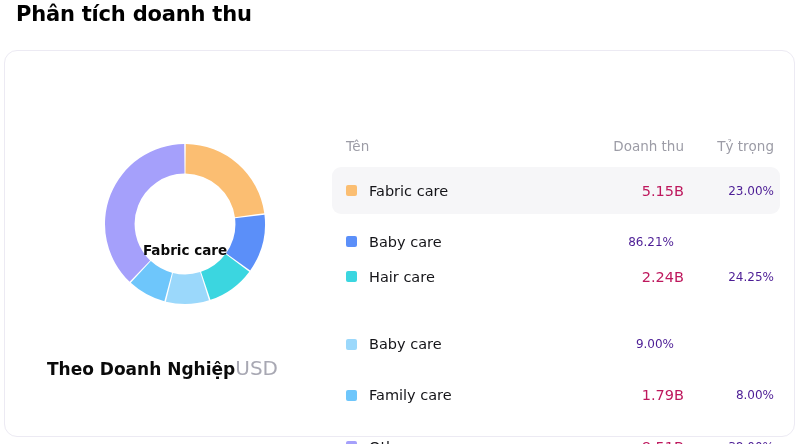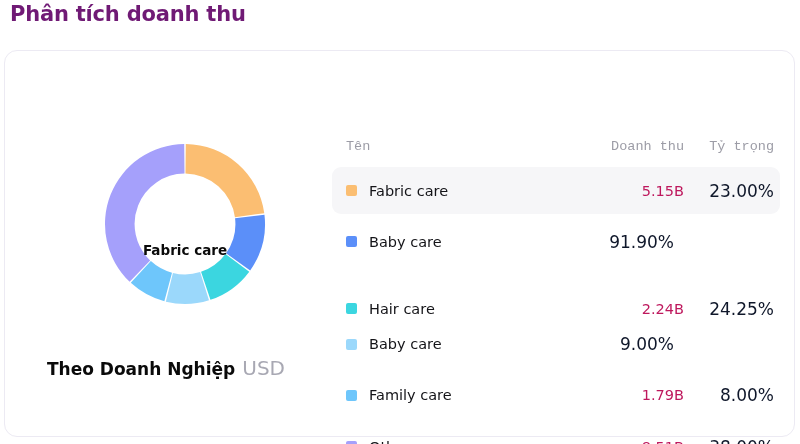--- a/index.html
+++ b/index.html
@@ -10,25 +10,25 @@
     width: 800px;
     height: 444px;
     background: #ffffff;
     font-family: "DejaVu Sans", "Liberation Sans", sans-serif;
     -webkit-font-smoothing: antialiased;
     overflow: hidden;
   }
 
   .page-title {
     position: absolute;
-    left: 10px;
+    left: 16px;
     top: 2px;
     font-size: 21px;
     font-weight: bold;
-    color: #701a75;
+    color: #000000;
     letter-spacing: -0.2px;
     white-space: nowrap;
   }
 
   .card {
     position: absolute;
     left: 4px;
     top: 50px;
     width: 791px;
     height: 387px;
@@ -68,21 +68,20 @@
     word-break: break-all;
     pointer-events: none;
   }
 
   .chart-footer {
     position: absolute;
     left: 42px;
     top: 305px;
     display: flex;
     align-items: baseline;
-    gap: 7px;
   }
   .chart-footer-title {
     font-size: 17px;
     font-weight: bold;
     color: #0a0a0a;
     white-space: nowrap;
   }
   .chart-footer-unit {
     font-size: 20px;
     color: #a8a8b3;
@@ -128,22 +127,22 @@
   .c-rev {
     flex: 0 0 100px;
     text-align: right;
     font-size: 14.5px;
     color: #be185d;
     white-space: nowrap;
   }
   .c-share {
     flex: 0 0 90px;
     text-align: right;
-    font-size: 17px;
-    color: #0f172a;
+    font-size: 12px;
+    color: #4c1d95;
     white-space: nowrap;
   }
 
   .trow.header .c-name,
   .trow.header .c-rev,
   .trow.header .c-share {
     font-size: 13.5px;
     color: #9c9ca6;
   }
 
@@ -181,43 +180,43 @@
 
     <div class="chart-footer">
       <span class="chart-footer-title">Theo Doanh Nghiệp</span>
       <span class="chart-footer-unit">USD</span>
     </div>
 
   </div>
 
   <div class="table-area">
 
-    <div class="trow header" style="top:82px;font-family:Liberation Mono, monospace;">
+    <div class="trow header" style="top:82px;">
       <div class="c-name">Tên</div>
       <div class="c-rev">Doanh thu</div>
       <div class="c-share">Tỷ trọng</div>
     </div>
 
     <div id="table-rows">
         <div class="trow selected" style="top: 116px;">
           <div class="c-name">
             <span class="swatch" style="background: rgb(251, 190, 114);"></span>
             <span>Fabric care</span>
           </div>
           <div class="c-rev">5.15B</div>
           <div class="c-share">23.00%</div>
         </div>
         <div class="trow" style="top: 167.2px;">
           <div class="c-name">
             <span class="swatch" style="background: rgb(91, 143, 249);"></span>
             <span>Baby care</span>
           </div>
-          <div class="c-share">91.90%</div>
-        </div>
-        <div class="trow" style="top: 234px;">
+          <div class="c-share">86.21%</div>
+        </div>
+        <div class="trow" style="top: 202px;">
           <div class="c-name">
             <span class="swatch" style="background: rgb(59, 214, 224);"></span>
             <span>Hair care</span>
           </div>
           <div class="c-rev">2.24B</div>
           <div class="c-share">24.25%</div>
         </div>
         <div class="trow" style="top: 269.6px;">
           <div class="c-name">
             <span class="swatch" style="background: rgb(155, 216, 251);"></span>

